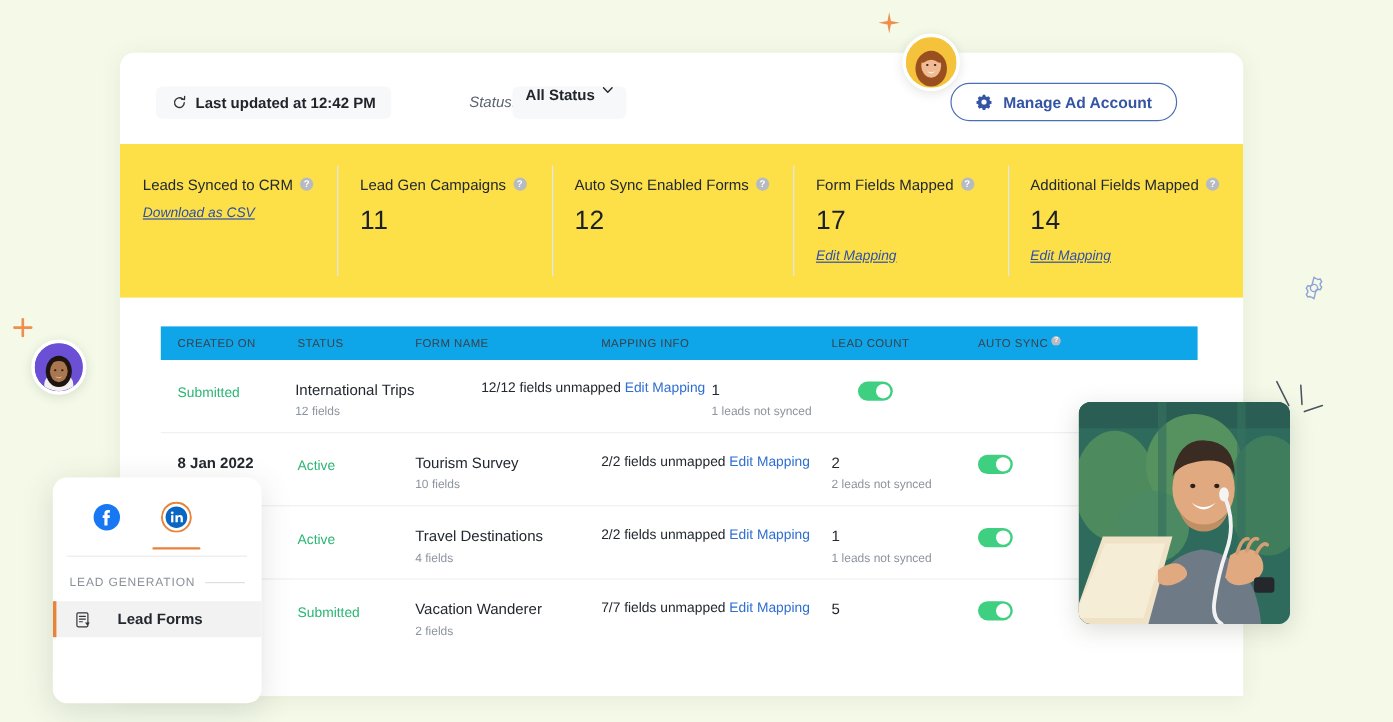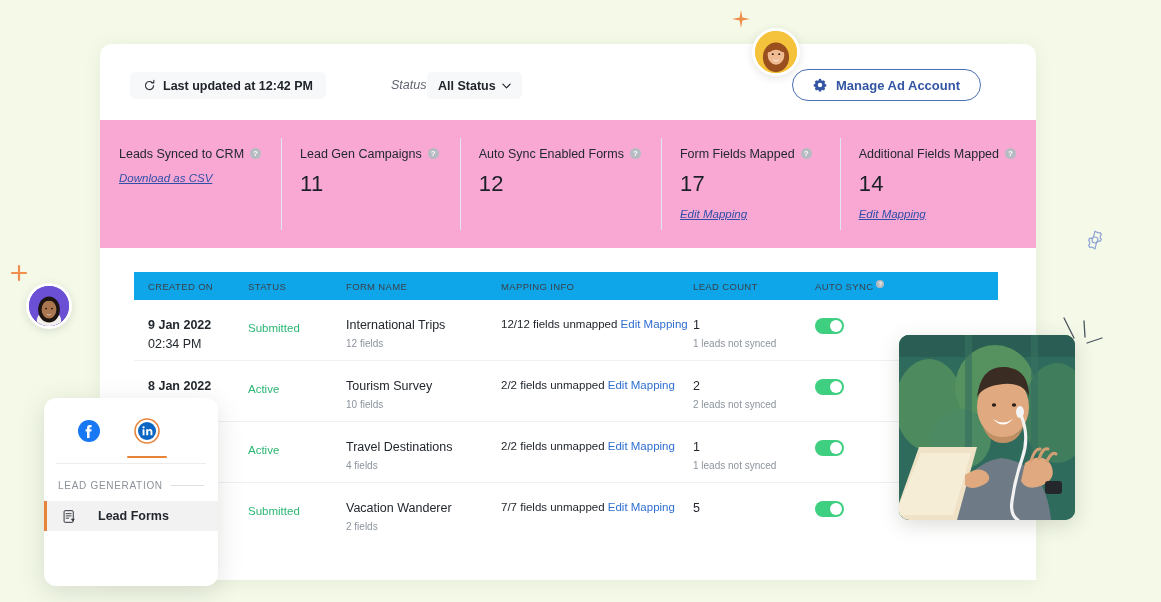--- a/index.html
+++ b/index.html
@@ -38,38 +38,38 @@
     height: 27px; display: flex; align-items: center; gap: 7px;
     background: #f7f8fa; border-radius: 5px; padding: 0 13px;
   }
   .updated-pill .lbl { font-size: 12.5px; font-weight: bold; color: #20252b; white-space: nowrap; }
   .status-label {
     position: absolute; left: 291px; top: 34px;
     font-size: 12.5px; font-style: italic; color: #5d6470;
   }
   .status-select {
     position: absolute; left: 327px; top: 28px; height: 27px;
-    display: flex; align-items: center; gap: 6px;
+    display: flex; align-items: flex-start; gap: 6px;
     background: #f7f8fa; border-radius: 5px; padding: 0 11px;
     cursor: pointer;
   }
   .status-select .val { font-size: 12.5px; font-weight: bold; color: #20252b; }
   .manage-btn {
     position: absolute; right: 55px; top: 25px;
     display: flex; align-items: center; gap: 9px;
     height: 32px; padding: 0 20px;
     border: 1px solid #4a6fb5; border-radius: 18px;
     color: #3455a4; font-size: 13px; font-weight: bold;
     background: #fff; cursor: pointer; white-space: nowrap;
   }
 
   
   .stats-band {
     position: absolute; left: 0; top: 76px; width: 100%; height: 128px;
-    background: #f9a8d4;
+    background: #fde047;
     display: flex;
   }
   .stat {
     flex: 1; padding: 27px 20px 0 19px; position: relative;
   }
   .stat + .stat::before {
     content: ""; position: absolute; left: 0; top: 18px;
     width: 1px; height: 92px; background: #e0e7f2;
   }
   .stat-head { display: flex; align-items: flex-start; gap: 6px; }
@@ -272,24 +272,20 @@
         <div class="th c-form">Form Name</div>
         <div class="th c-map">Mapping Info</div>
         <div class="th c-lead">Lead Count</div>
         <div class="th c-sync">
           <span>Auto Sync</span>
           <span class="qmark">?</span>
         </div>
       </div>
 
       <div class="trow">
-        <div class="c-created">
-          <div class="cell-main date-main">9 Jan 2022</div>
-          <div class="cell-main" style="margin-top:5px">02:34 PM</div>
-        </div>
         <div class="c-status">
           <span class="status-txt">Submitted</span>
         </div>
         <div class="c-form">
           <div class="cell-main">International Trips</div>
           <div class="cell-sub">12 fields</div>
         </div>
         <div class="c-map">
           <div class="map-line">
             <span>12/12 fields unmapped</span>

